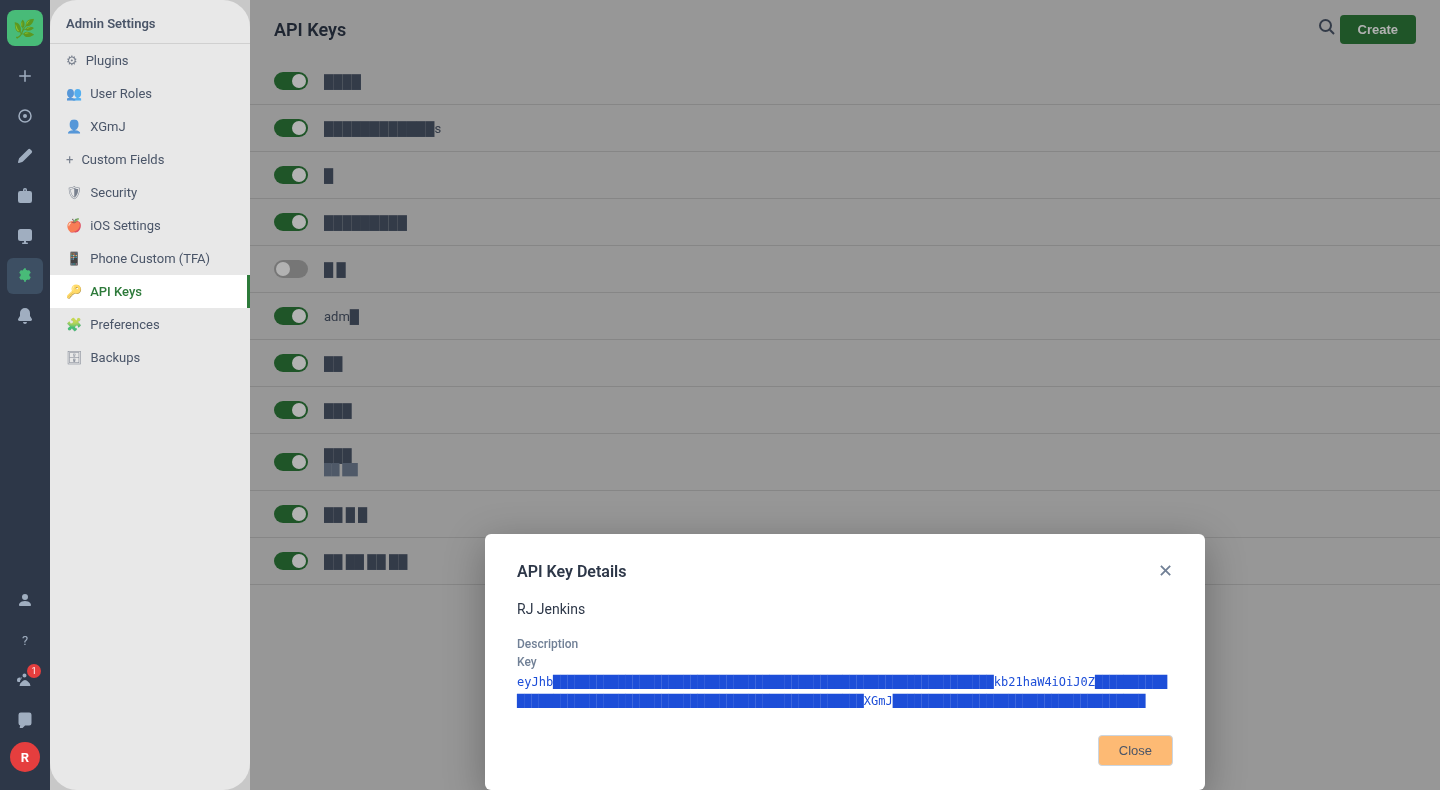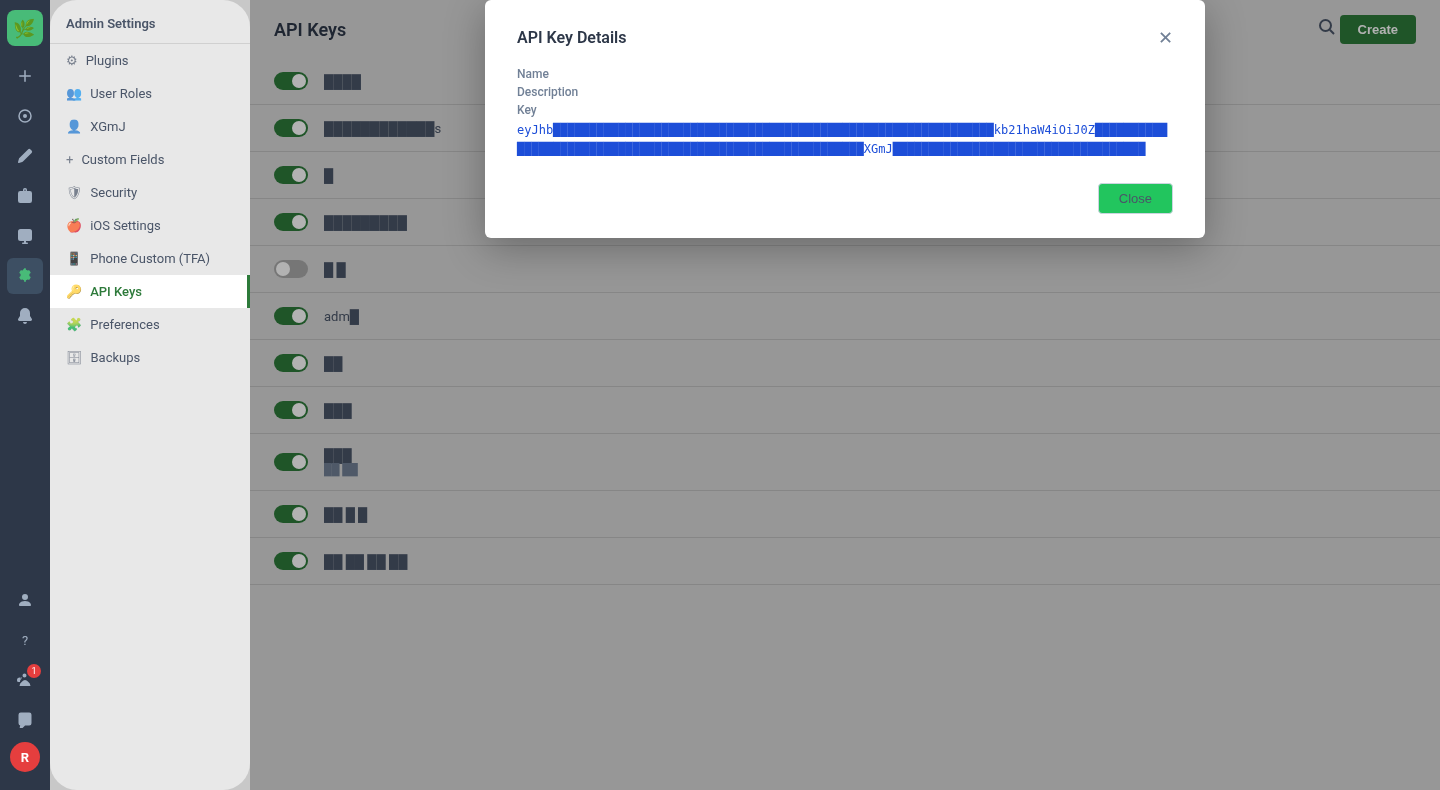--- a/index.html
+++ b/index.html
@@ -170,21 +170,21 @@
       font-size: 11px;
       color: #718096;
     }
 
     
     .overlay {
       position: absolute;
       top: 0; left: 0; right: 0; bottom: 0;
       background: rgba(0,0,0,0.3);
       display: flex;
-      align-items: flex-start;
+      align-items: flex-end;
       justify-content: center;
       z-index: 100;
     }
 
     
     .modal {
       background: #fff;
       border-radius: 6px;
       width: 720px;
       max-width: 90%;
@@ -228,21 +228,21 @@
       word-break: break-all;
       font-family: monospace;
       line-height: 1.6;
       margin-bottom: 24px;
     }
     .modal-footer {
       display: flex;
       justify-content: flex-end;
     }
     .close-btn {
-      background: #22c55e;
+      background: #fdba74;
       border: 1px solid #cbd5e0;
       border-radius: 4px;
       padding: 7px 20px;
       font-size: 13px;
       color: #4a5568;
       cursor: pointer;
     }
   </style>
 </head>
 <body>
@@ -470,21 +470,21 @@
     </div>
   </div>
     </div>
 
   <div class="overlay">
     <div class="modal">
       <div class="modal-header">
         <span class="modal-title">API Key Details</span>
         <button class="modal-close">✕</button>
       </div>
-      <div class="modal-field-label">Name</div>
+      <div class="modal-field-value">RJ Jenkins</div>
       <div class="modal-field-label">Description</div>
       <div class="modal-field-label">Key</div>
       <div class="modal-key-value">eyJhb█████████████████████████████████████████████████████████████kb21haW4iOiJ0Z██████████████████████████████████████████████████████████XGmJ███████████████████████████████████</div>
       <div class="modal-footer">
         <button class="close-btn">Close</button>
       </div>
     </div>
   </div>
 </div>
 

